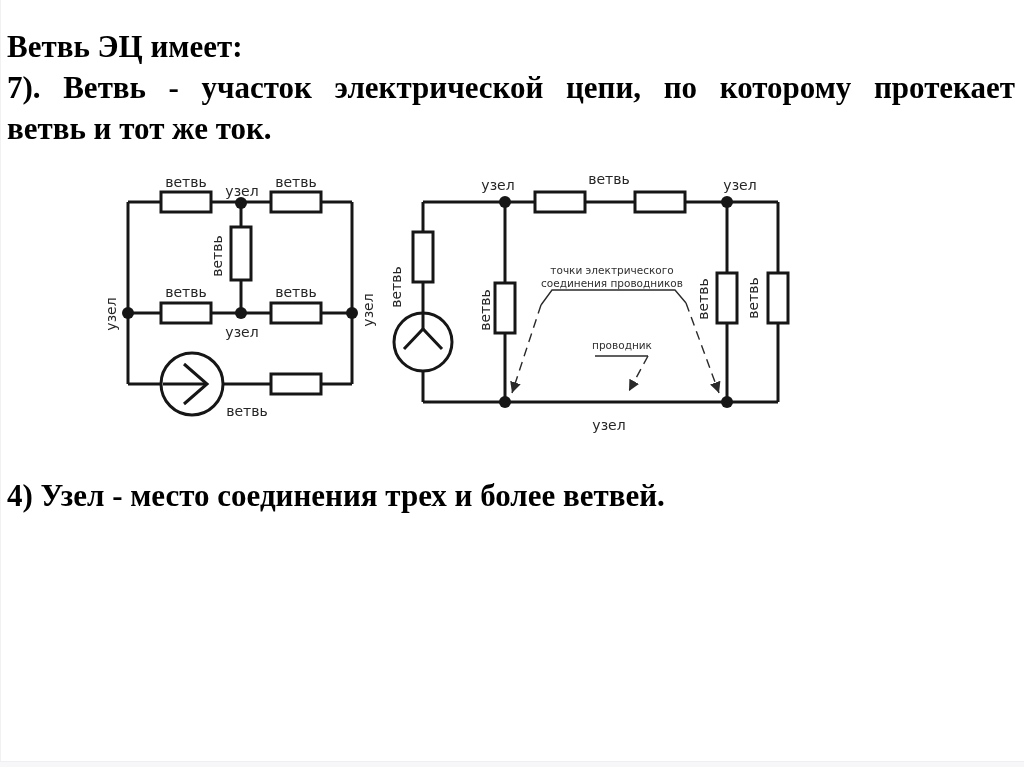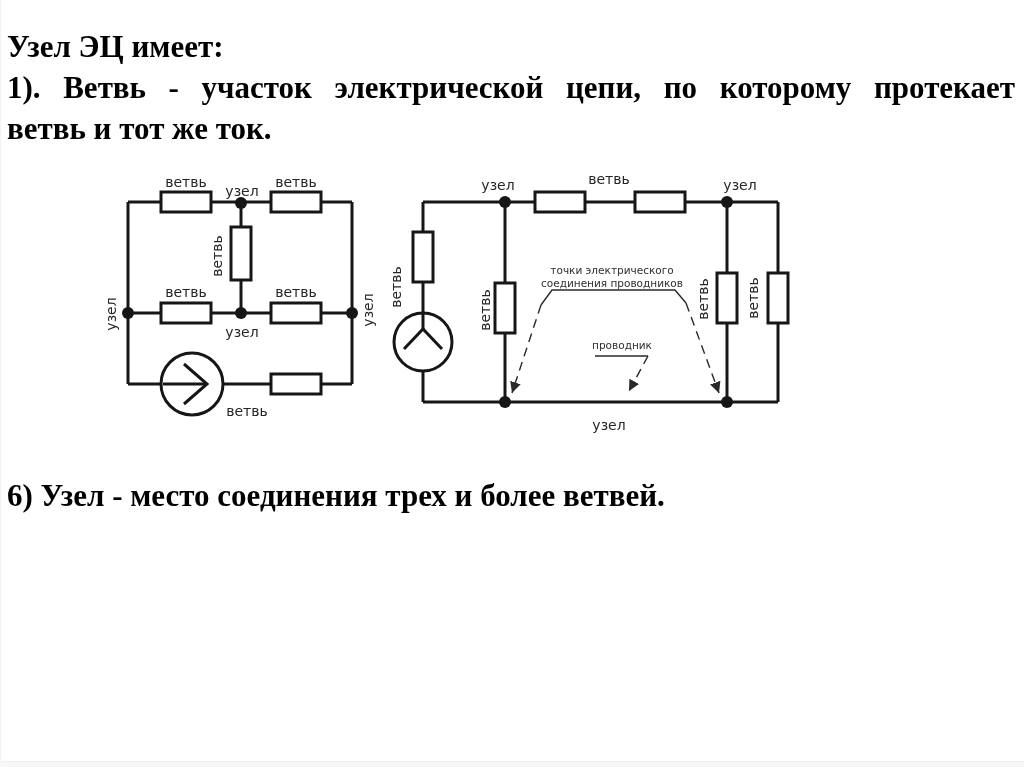--- a/index.html
+++ b/index.html
@@ -37,22 +37,22 @@
     background:#f7f7f9;border-top:1px solid #efeff1;
   }
   .left-edge{position:absolute;left:0;top:0;width:1px;height:767px;background:#f1f1f3;}
 </style>
 </head>
 <body>
 
 <div class="slide">
 
   <div class="headline">
-    <div>Узел ЭЦ имеет:</div>
-    <div class="justified">1). Ветвь - участок электрической цепи, по которому протекает</div>
+    <div>Ветвь ЭЦ имеет:</div>
+    <div class="justified">7). Ветвь - участок электрической цепи, по которому протекает</div>
     <div>ветвь и тот же ток.</div>
   </div>
 
   <svg class="diagram-svg" width="1024" height="300" viewBox="0 158 1024 300" xmlns="http://www.w3.org/2000/svg">
     <defs>
       <marker id="arrow" viewBox="0 0 10 10" refX="10" refY="5" markerUnits="userSpaceOnUse" markerWidth="11" markerHeight="11" orient="auto">
         <path d="M0,0 L10,5 L0,10 Z" fill="#2a2a2a"></path>
       </marker>
     </defs>
 
@@ -147,17 +147,17 @@
       <text class="lbl" x="703" y="299" text-anchor="middle" dominant-baseline="central" transform="rotate(-90 703 299)">ветвь</text>
       <text class="lbl" x="753" y="298" text-anchor="middle" dominant-baseline="central" transform="rotate(-90 753 298)">ветвь</text>
 
       <text class="lbl-sm" x="612" y="274" text-anchor="middle">точки электрического</text>
       <text class="lbl-sm" x="612" y="287" text-anchor="middle">соединения проводников</text>
       <text class="lbl-sm" x="622" y="349" text-anchor="middle">проводник</text>
       <text class="lbl" x="609" y="430" text-anchor="middle">узел</text>
     </g>
   </svg>
 
-  <div class="definition2">6) Узел - место соединения трех и более ветвей.</div>
+  <div class="definition2">4) Узел - место соединения трех и более ветвей.</div>
 
   <div class="left-edge"></div>
   <div class="bottom-strip"></div>
 </div>
 
 </body></html>

